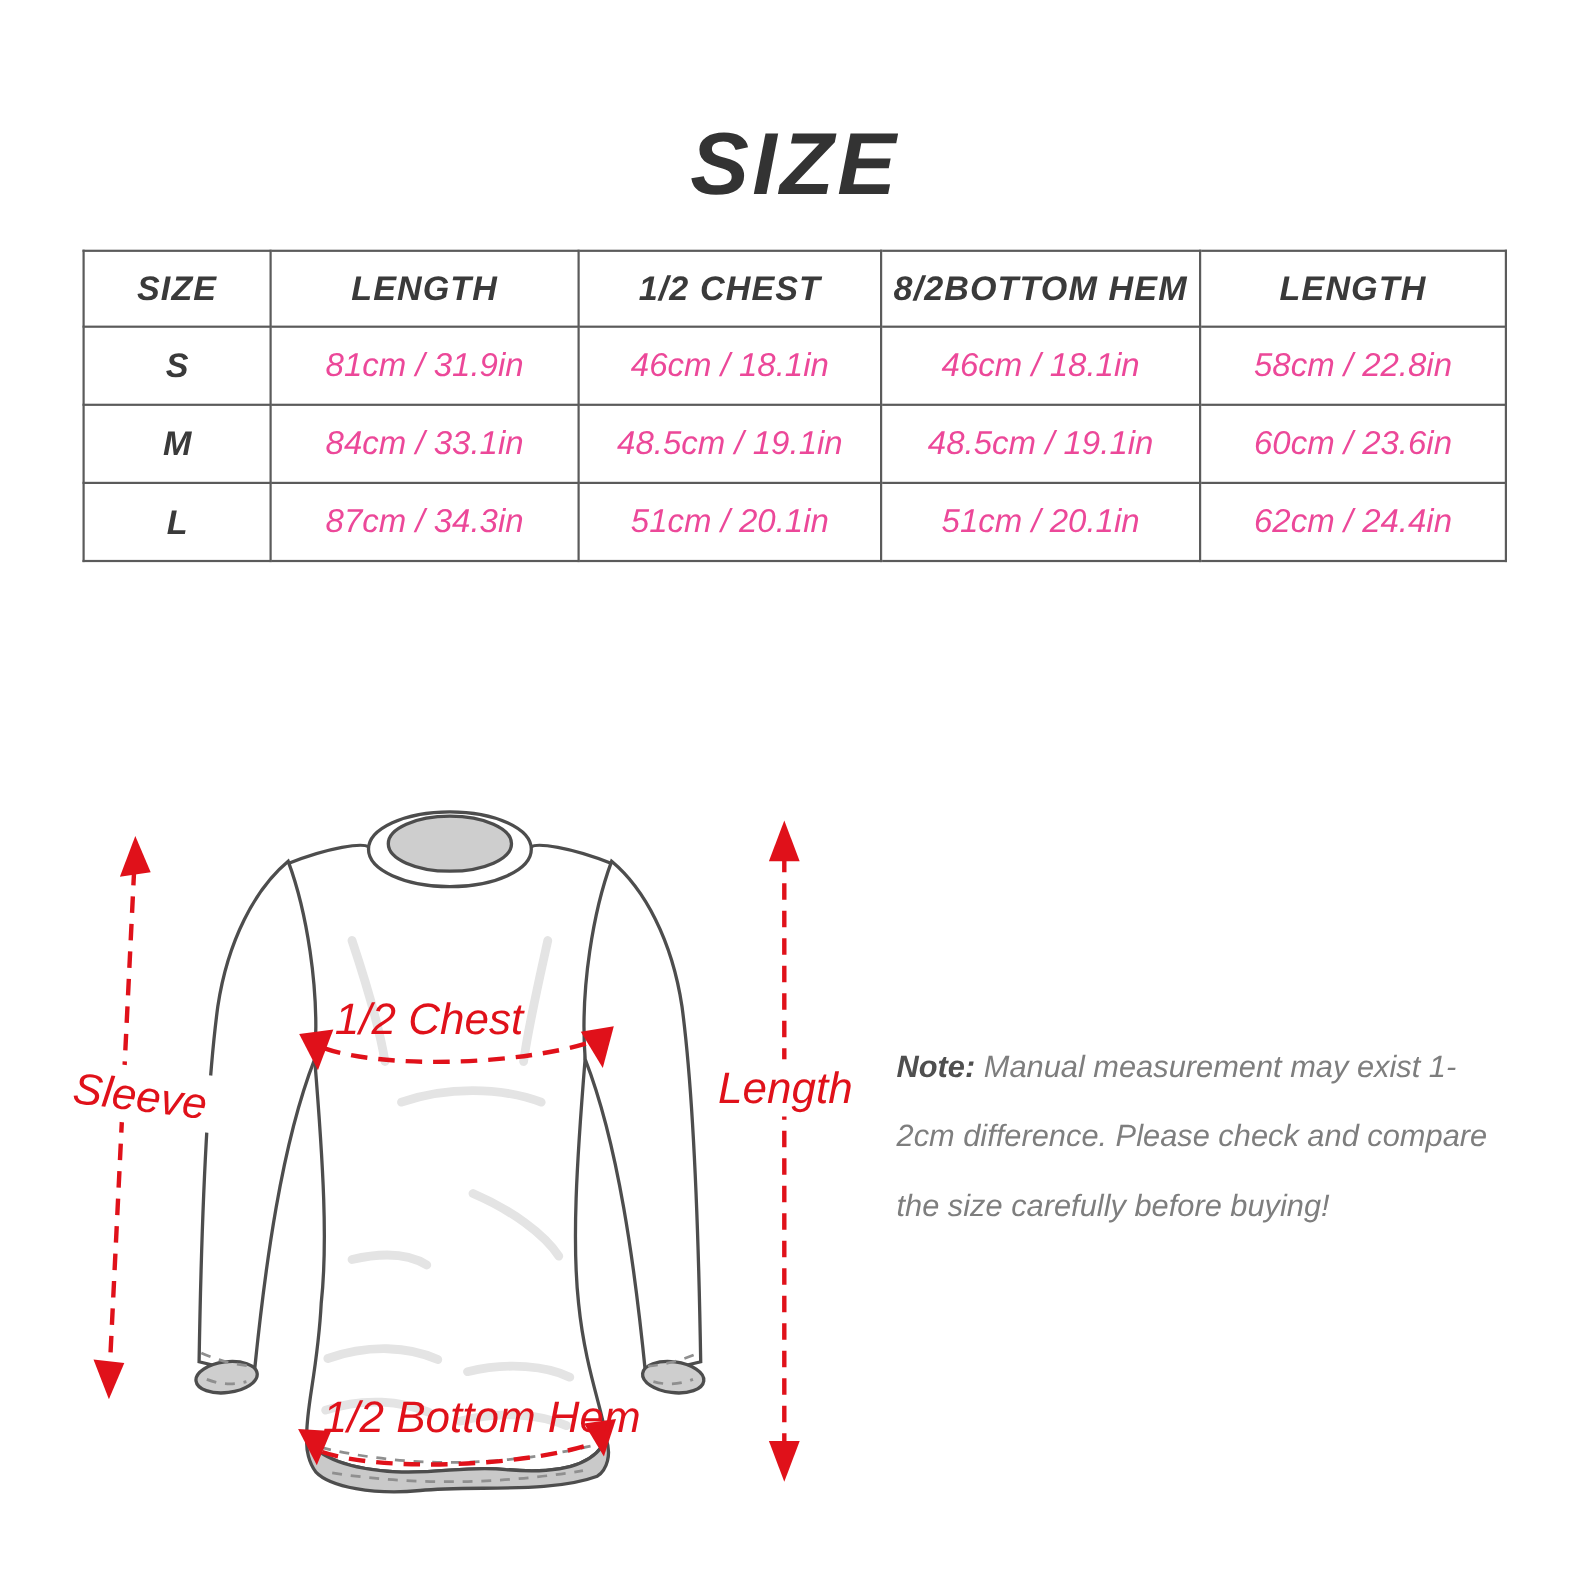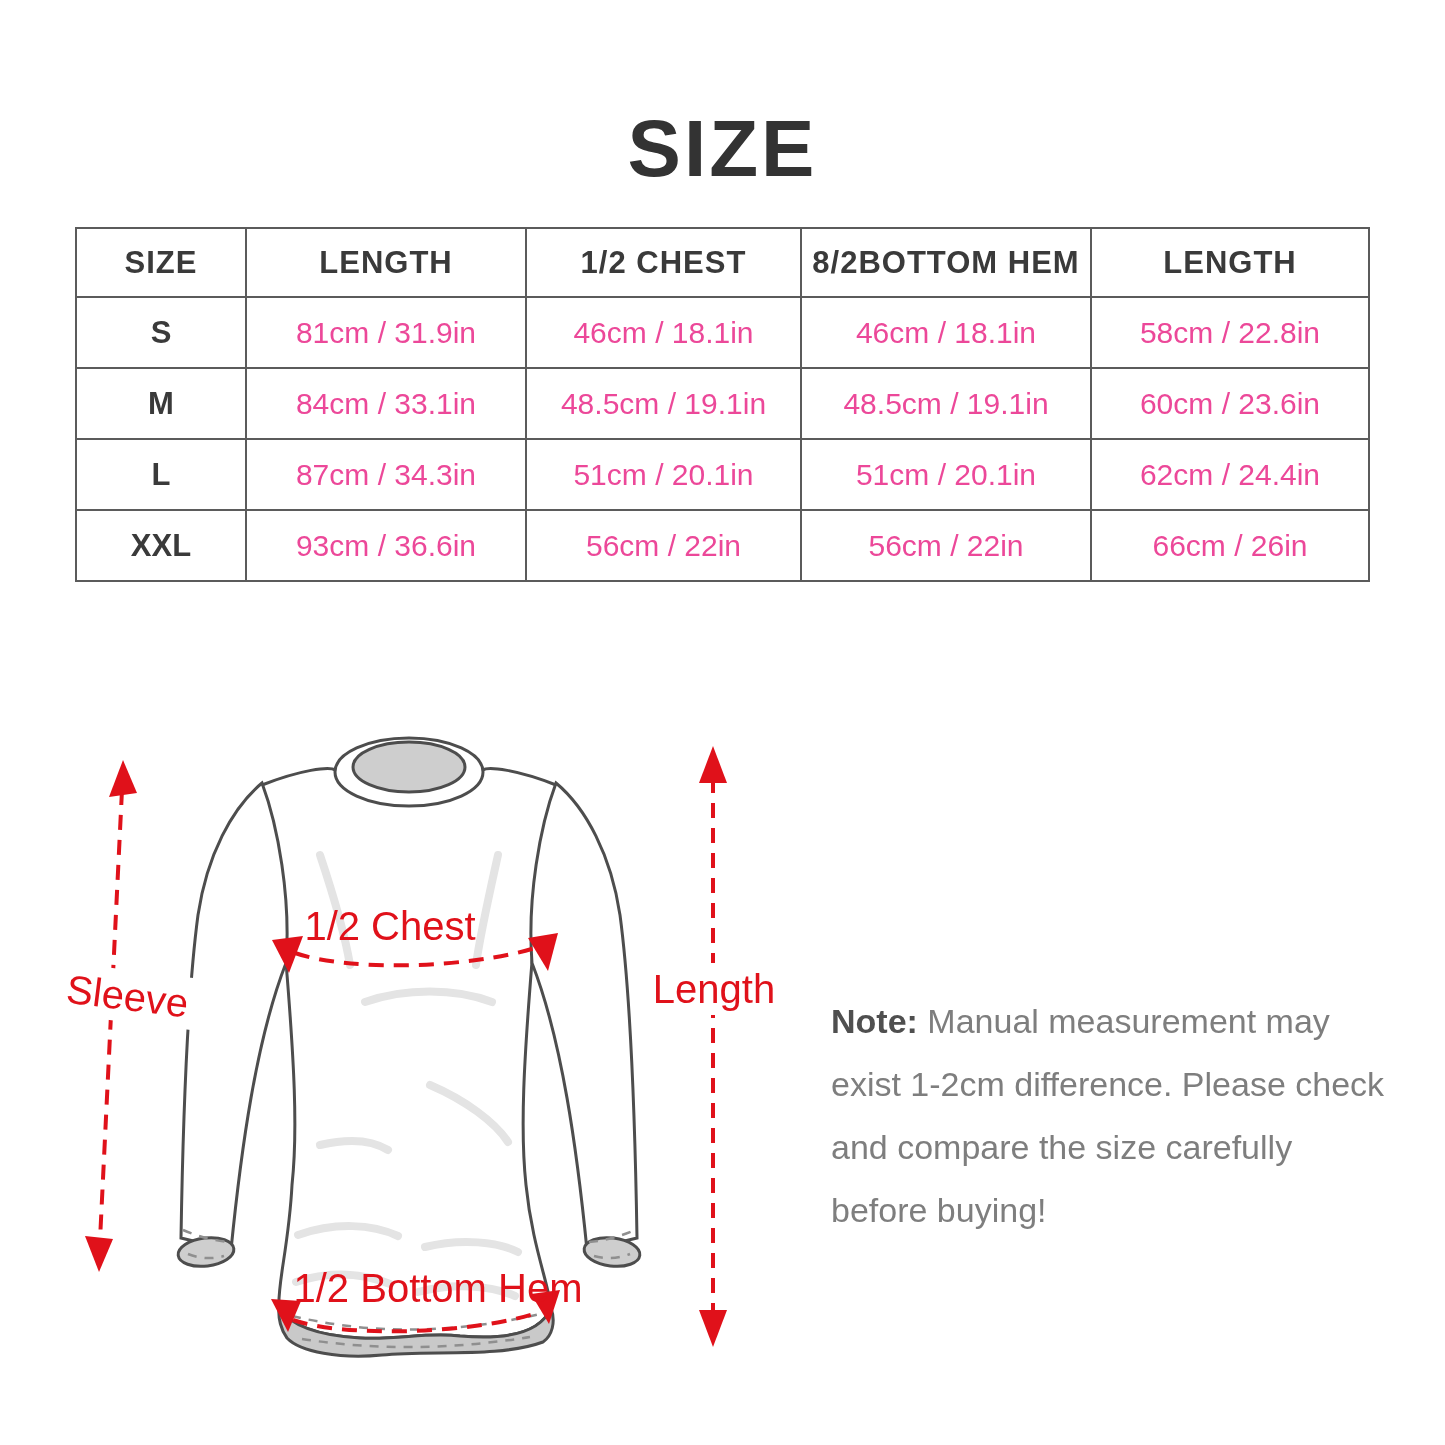--- a/index.html
+++ b/index.html
@@ -1,30 +1,30 @@
 <!DOCTYPE html>
 <html><head>
 <meta charset="utf-8">
 <style>
   html,body{margin:0;padding:0;background:#ffffff;}
   #page{position:relative;width:1445px;height:1445px;background:#ffffff;overflow:hidden;
-        font-family:"Liberation Sans", sans-serif;}
+        font-family:"Liberation Sans", sans-serif;font-style:italic;}
   
   #title{position:absolute;top:103px;left:0;width:100%;text-align:center;
          font-size:80px;font-weight:bold;color:#333333;letter-spacing:3px;}
   
   #size-table{position:absolute;left:75px;top:227px;width:1293px;
               border-collapse:collapse;table-layout:fixed;}
   #size-table th,#size-table td{border:2px solid #5b5b5b;text-align:center;vertical-align:middle;padding:0;}
   #size-table th{height:67px;font-size:31px;font-weight:bold;color:#3a3a3a;letter-spacing:1px;}
   #size-table td{height:69px;font-size:30px;color:#ec4899;}
   #size-table td.size-col{font-weight:bold;color:#3a3a3a;font-size:31px;}
   
-  #note{position:absolute;left:815px;top:956px;width:556px;
-        font-size:34px;line-height:63px;color:#7e7e7e;margin-left:16px;}
+  #note{position:absolute;left:815px;top:910px;width:556px;
+        font-size:28px;line-height:63px;color:#7e7e7e;}
   #note .note-label{font-weight:bold;color:#4f4f4f;}
   
   #diagram{position:absolute;left:0;top:0;width:1445px;height:1445px;}
   .shirt-line{fill:#ffffff;stroke:#4d4d4d;stroke-width:3;}
   .gray-fill{fill:#cecece;stroke:#4d4d4d;stroke-width:3;}
   .stitch{fill:none;stroke:#8f8f8f;stroke-width:2.5;stroke-dasharray:9 8;}
   .wrinkle{fill:none;stroke:#e4e4e4;stroke-width:8;stroke-linecap:round;}
   .red-dash{fill:none;stroke:#e0111a;stroke-width:4;stroke-dasharray:15 10;}
   .red-head{fill:#e0111a;stroke:none;}
   .red-label{fill:#e0111a;font-family:"Liberation Sans",sans-serif;font-size:40px;}
@@ -67,27 +67,20 @@
         <td>48.5cm / 19.1in</td>
         <td>48.5cm / 19.1in</td>
         <td>60cm / 23.6in</td>
       </tr>
       <tr>
         <td class="size-col">L</td>
         <td>87cm / 34.3in</td>
         <td>51cm / 20.1in</td>
         <td>51cm / 20.1in</td>
         <td>62cm / 24.4in</td>
-      </tr>
-      <tr>
-        <td class="size-col">XXL</td>
-        <td>93cm / 36.6in</td>
-        <td>56cm / 22in</td>
-        <td>56cm / 22in</td>
-        <td>66cm / 26in</td>
       </tr>
     </tbody>
   </table>
 
   <svg id="diagram" viewBox="0 0 1445 1445" xmlns="http://www.w3.org/2000/svg">
 
     <path class="shirt-line" d="M 262 785
          C 300 770, 330 766, 335 770
          C 360 812, 458 812, 483 770
          C 488 766, 518 770, 556 785

